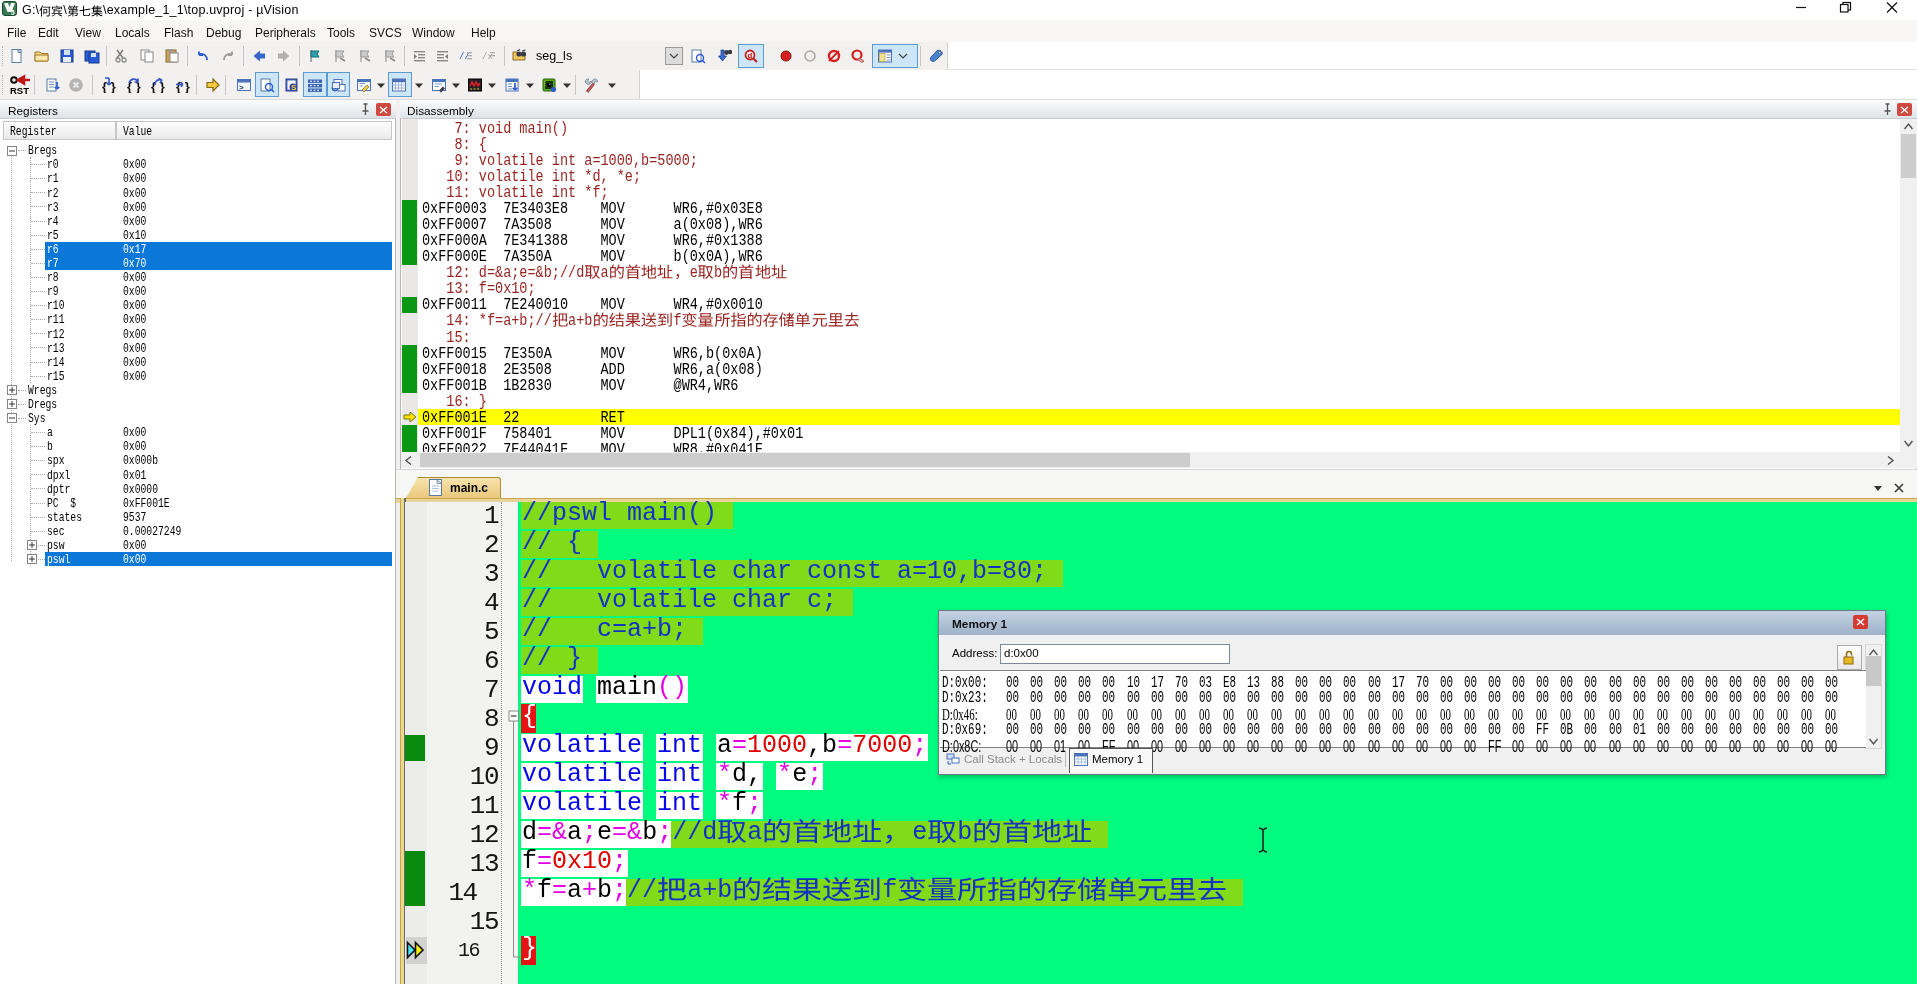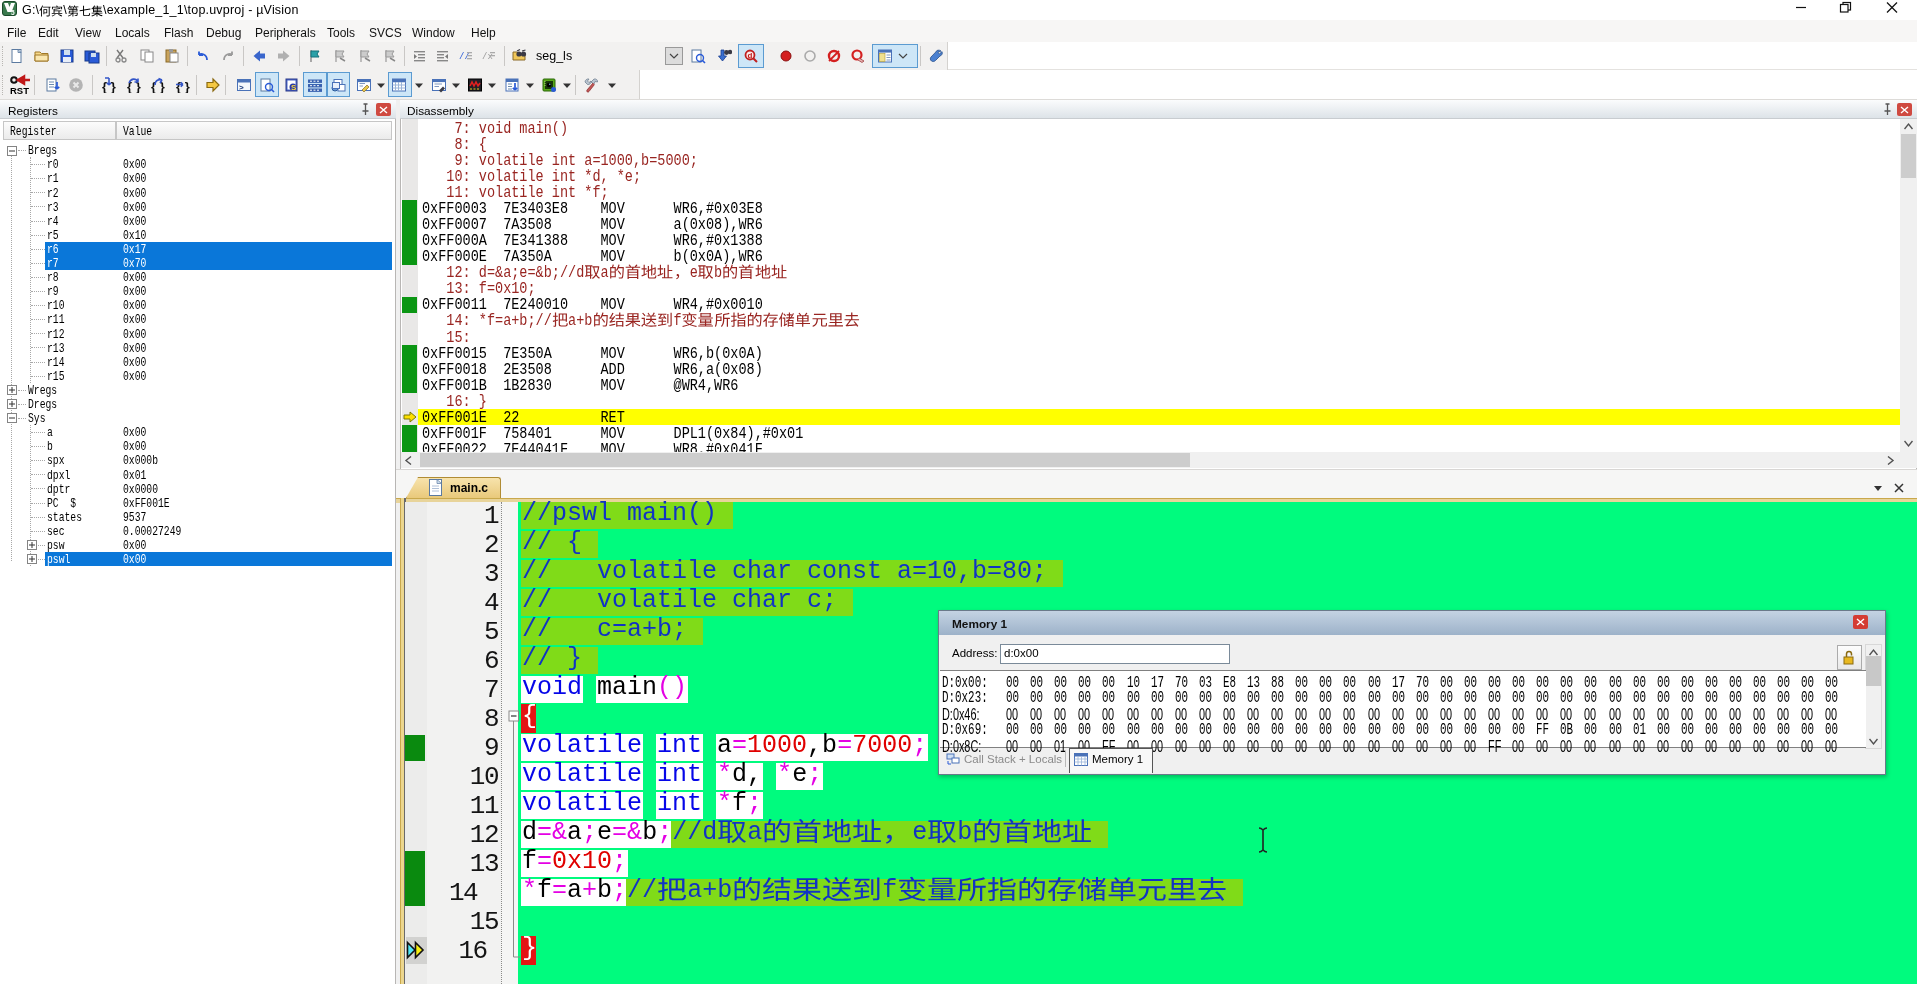--- a/index.html
+++ b/index.html
@@ -636,23 +636,23 @@
 <div class="ab mono" style="left:427px;top:589px;font-size:26px;color:#141414;white-space:pre;width:71px;text-align:right;line-height:28px;letter-spacing:-1.5px">4</div>
 <div class="ab mono" style="left:427px;top:618px;font-size:26px;color:#141414;white-space:pre;width:71px;text-align:right;line-height:28px;letter-spacing:-1.5px">5</div>
 <div class="ab mono" style="left:427px;top:647px;font-size:26px;color:#141414;white-space:pre;width:71px;text-align:right;line-height:28px;letter-spacing:-1.5px">6</div>
 <div class="ab mono" style="left:427px;top:676px;font-size:26px;color:#141414;white-space:pre;width:71px;text-align:right;line-height:28px;letter-spacing:-1.5px">7</div>
 <div class="ab mono" style="left:427px;top:705px;font-size:26px;color:#141414;white-space:pre;width:71px;text-align:right;line-height:28px;letter-spacing:-1.5px">8</div>
 <div class="ab mono" style="left:427px;top:734px;font-size:26px;color:#141414;white-space:pre;width:71px;text-align:right;line-height:28px;letter-spacing:-1.5px">9</div>
 <div class="ab mono" style="left:427px;top:763px;font-size:26px;color:#141414;white-space:pre;width:71px;text-align:right;line-height:28px;letter-spacing:-1.5px">10</div>
 <div class="ab mono" style="left:427px;top:792px;font-size:26px;color:#141414;white-space:pre;width:71px;text-align:right;line-height:28px;letter-spacing:-1.5px">11</div>
 <div class="ab mono" style="left:427px;top:821px;font-size:26px;color:#141414;white-space:pre;width:71px;text-align:right;line-height:28px;letter-spacing:-1.5px">12</div>
 <div class="ab mono" style="left:427px;top:850px;font-size:26px;color:#141414;white-space:pre;width:71px;text-align:right;line-height:28px;letter-spacing:-1.5px">13</div>
-<div class="ab mono" style="left:449px;top:879px;font-size:26px;color:#141414;white-space:pre;width:71px;text-align:left;line-height:28px;letter-spacing:-1.5px">14</div>
+<div class="ab mono" style="left:427px;top:879px;font-size:26px;color:#141414;white-space:pre;width:71px;text-align:center;line-height:28px;letter-spacing:-1.5px">14</div>
 <div class="ab mono" style="left:427px;top:908px;font-size:26px;color:#141414;white-space:pre;width:71px;text-align:right;line-height:28px;letter-spacing:-1.5px">15</div>
-<div class="ab mono" style="left:437px;top:937px;font-size:26px;color:#141414;white-space:pre;width:71px;text-align:center;line-height:28px;letter-spacing:-1.5px">16</div>
+<div class="ab mono" style="left:408px;top:937px;font-size:20px;color:#141414;white-space:pre;width:71px;text-align:right;line-height:28px;letter-spacing:-1.5px">16</div>
 <div class="ab" style="left:405px;top:735px;width:20px;height:26px;background:#0a8a0f"></div>
 <div class="ab" style="left:405px;top:851px;width:20px;height:55px;background:#0a8a0f"></div>
 <div class="ab" style="left:405.5px;top:937px;width:21px;height:27px;background:#d2d2d0"></div>
 <svg class="ab" style="left:406px;top:939px" width="20" height="22" viewBox="0 0 20 22">
     <path d="M1.5 3.5 L9 11 L1.5 18.5 Z" fill="#50e8f8" stroke="#111" stroke-width="1.6"></path>
     <path d="M9.5 3.5 L17 11 L9.5 18.5 Z" fill="#f8f014" stroke="#111" stroke-width="1.6"></path>
   </svg>
 <svg class="ab" style="left:508px;top:710px" width="12" height="254" viewBox="0 0 12 254">
     <line x1="5.5" y1="11" x2="5.5" y2="247" stroke="#8a8a88" stroke-width="1"></line>
     <line x1="5.5" y1="247" x2="12" y2="247" stroke="#8a8a88" stroke-width="1"></line>
@@ -852,21 +852,21 @@
     <span style="position:absolute;left:694.6px;display:inline-block;transform:scaleX(0.68);transform-origin:left top;">00</span>
     <span style="position:absolute;left:718.7px;display:inline-block;transform:scaleX(0.68);transform-origin:left top;">00</span>
     <span style="position:absolute;left:742.8px;display:inline-block;transform:scaleX(0.68);transform-origin:left top;">00</span>
     <span style="position:absolute;left:766.9px;display:inline-block;transform:scaleX(0.68);transform-origin:left top;">00</span>
     <span style="position:absolute;left:791px;display:inline-block;transform:scaleX(0.68);transform-origin:left top;">00</span>
     <span style="position:absolute;left:815.1px;display:inline-block;transform:scaleX(0.68);transform-origin:left top;">00</span>
     <span style="position:absolute;left:839.2px;display:inline-block;transform:scaleX(0.68);transform-origin:left top;">00</span>
     <span style="position:absolute;left:863.3px;display:inline-block;transform:scaleX(0.68);transform-origin:left top;">00</span>
     <span style="position:absolute;left:887.4px;display:inline-block;transform:scaleX(0.68);transform-origin:left top;">00</span>
   </div>
-<div class="ab" style="left:938px;top:707.3px;width:926px;height:16px;overflow:hidden;font-family:Liberation Sans, sans-serif;font-size:16px;line-height:15px">
+<div class="ab" style="left:938px;top:707.3px;width:926px;height:16px;overflow:hidden;font-family:Liberation Serif, serif;font-size:16px;line-height:15px">
     <span style="position:absolute;left:4px;display:inline-block;transform:scaleX(0.68);transform-origin:left top;">D:0x46:</span>
     <span style="position:absolute;left:68px;display:inline-block;transform:scaleX(0.68);transform-origin:left top;">00</span>
     <span style="position:absolute;left:92.1px;display:inline-block;transform:scaleX(0.68);transform-origin:left top;">00</span>
     <span style="position:absolute;left:116.2px;display:inline-block;transform:scaleX(0.68);transform-origin:left top;">00</span>
     <span style="position:absolute;left:140.3px;display:inline-block;transform:scaleX(0.68);transform-origin:left top;">00</span>
     <span style="position:absolute;left:164.4px;display:inline-block;transform:scaleX(0.68);transform-origin:left top;">00</span>
     <span style="position:absolute;left:188.5px;display:inline-block;transform:scaleX(0.68);transform-origin:left top;">00</span>
     <span style="position:absolute;left:212.6px;display:inline-block;transform:scaleX(0.68);transform-origin:left top;">00</span>
     <span style="position:absolute;left:236.7px;display:inline-block;transform:scaleX(0.68);transform-origin:left top;">00</span>
     <span style="position:absolute;left:260.8px;display:inline-block;transform:scaleX(0.68);transform-origin:left top;">00</span>

